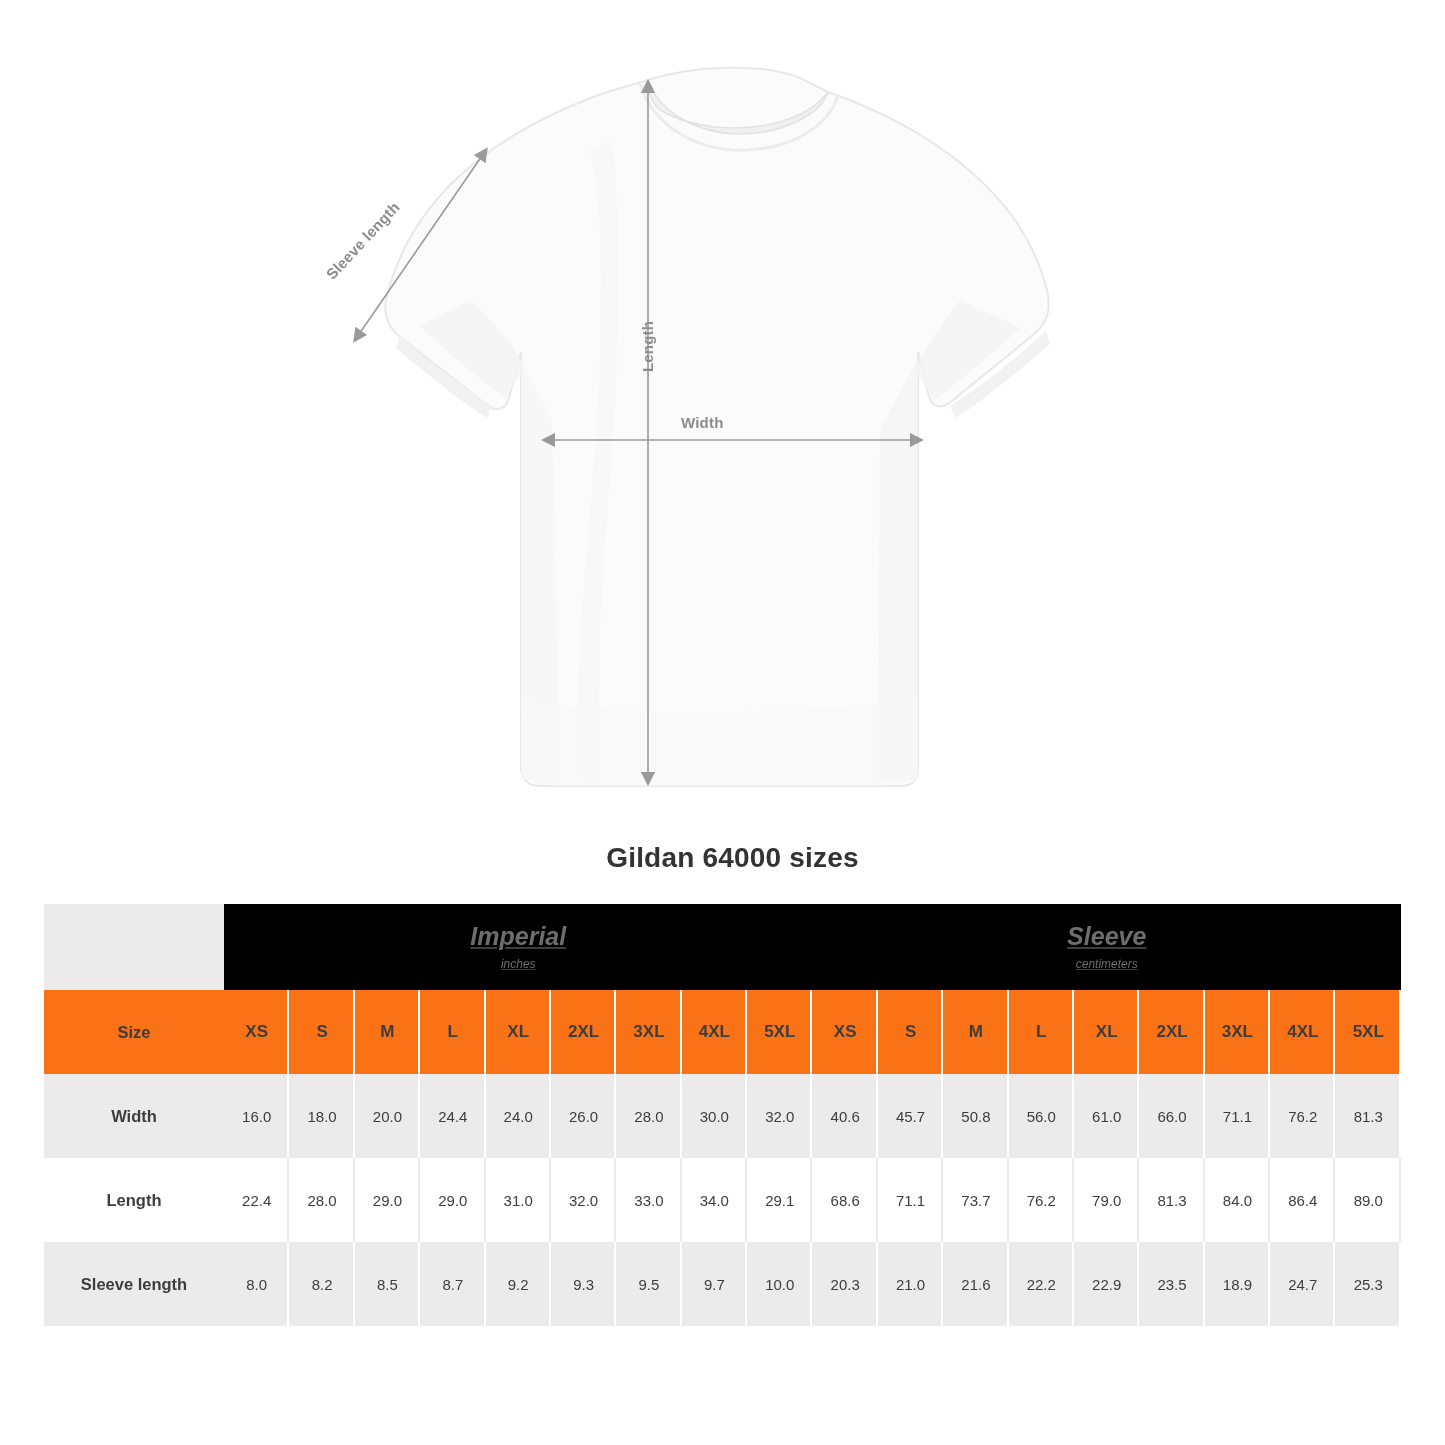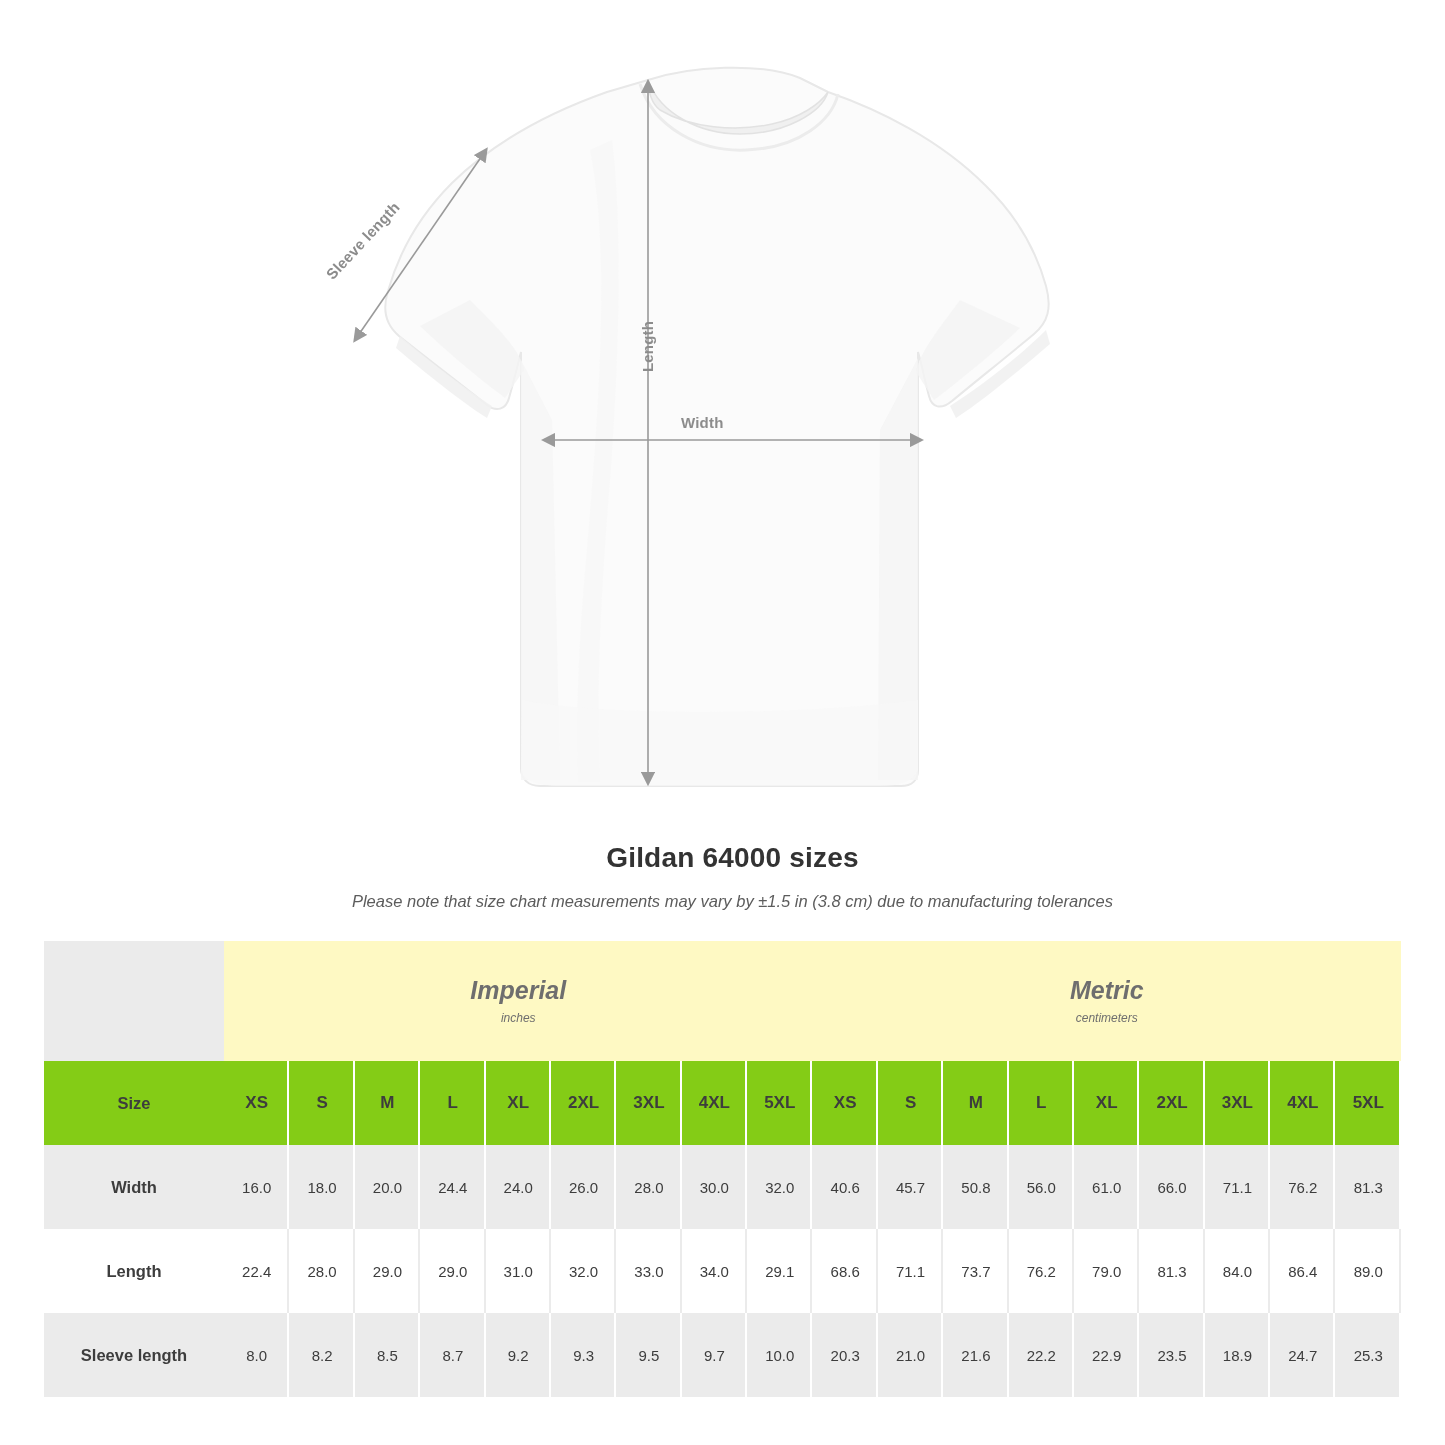--- a/index.html
+++ b/index.html
@@ -83,44 +83,45 @@
     width: 1357px;
     table-layout: fixed;
   }
   table.size-table td, table.size-table th {
     padding: 0;
     margin: 0;
     border: none;
   }
 
   .unit-head-cell {
-    background: #fef9c3;
-    height: 120px;
+    background: #000000;
+    height: 86px;
     text-align: center;
     vertical-align: middle;
+    text-decoration: underline;
   }
   .unit-name {
     font-size: 25px;
     font-weight: bold;
     font-style: italic;
     color: #6e6e6e;
     line-height: 1.1;
   }
   .unit-sub {
     font-size: 12px;
     font-style: italic;
     color: #6e6e6e;
     margin-top: 7px;
   }
   .unit-spacer {
     background: #ebebeb;
   }
 
   tr.header-row td {
-    background: #84cc16;
+    background: #f97316;
     height: 84px;
     text-align: center;
     vertical-align: middle;
     font-size: 17px;
     font-weight: bold;
     color: #3d3d3d;
   }
   tr.header-row td.rowlabel {
     font-size: 16.5px;
   }
@@ -212,21 +213,20 @@
     <line x1="544" y1="440" x2="921" y2="440" stroke="#9a9a9a" stroke-width="1.6" marker-start="url(#arrTail)" marker-end="url(#arrHead)"></line>
   </svg>
 
   <div class="dim-label label-sleeve">Sleeve length</div>
   <div class="dim-label label-length">Length</div>
   <div class="dim-label label-width">Width</div>
 </div>
 
 <div class="title-block">
   <h1 class="chart-title">Gildan 64000 sizes</h1>
-  <div class="chart-note">Please note that size chart measurements may vary by ±1.5 in (3.8 cm) due to manufacturing tolerances</div>
 </div>
 
 <div class="table-wrap">
   <table class="size-table">
     <colgroup id="colgroup">
         <col style="width: 180px;">
         <col style="width: 65.3889px;">
         <col style="width: 65.3889px;">
         <col style="width: 65.3889px;">
         <col style="width: 65.3889px;">
@@ -246,21 +246,21 @@
         <col style="width: 65.3889px;">
       </colgroup>
     <tbody id="table-body">
         <tr class="unit-row">
           <td class="unit-spacer"></td>
           <td class="unit-head-cell" colspan="9">
             <div class="unit-name">Imperial</div>
             <div class="unit-sub">inches</div>
           </td>
           <td class="unit-head-cell" colspan="9">
-            <div class="unit-name">Metric</div>
+            <div class="unit-name">Sleeve</div>
             <div class="unit-sub">centimeters</div>
           </td>
         </tr>
         <tr class="header-row">
           <td class="rowlabel">Size</td>
           <td class="valcell">XS</td>
           <td class="valcell">S</td>
           <td class="valcell">M</td>
           <td class="valcell">L</td>
           <td class="valcell">XL</td>

